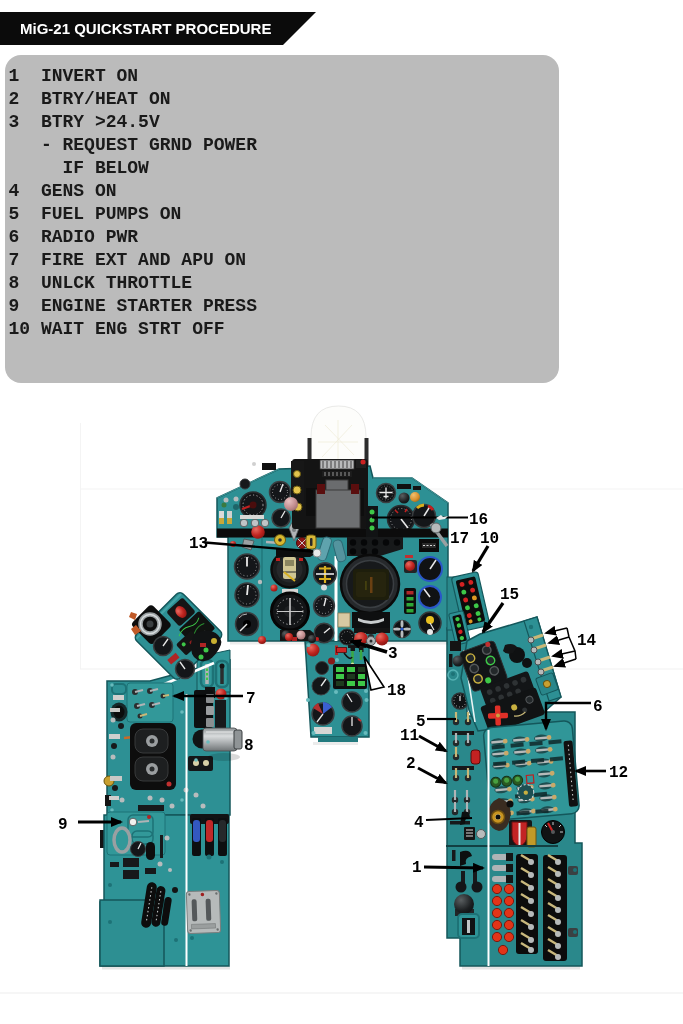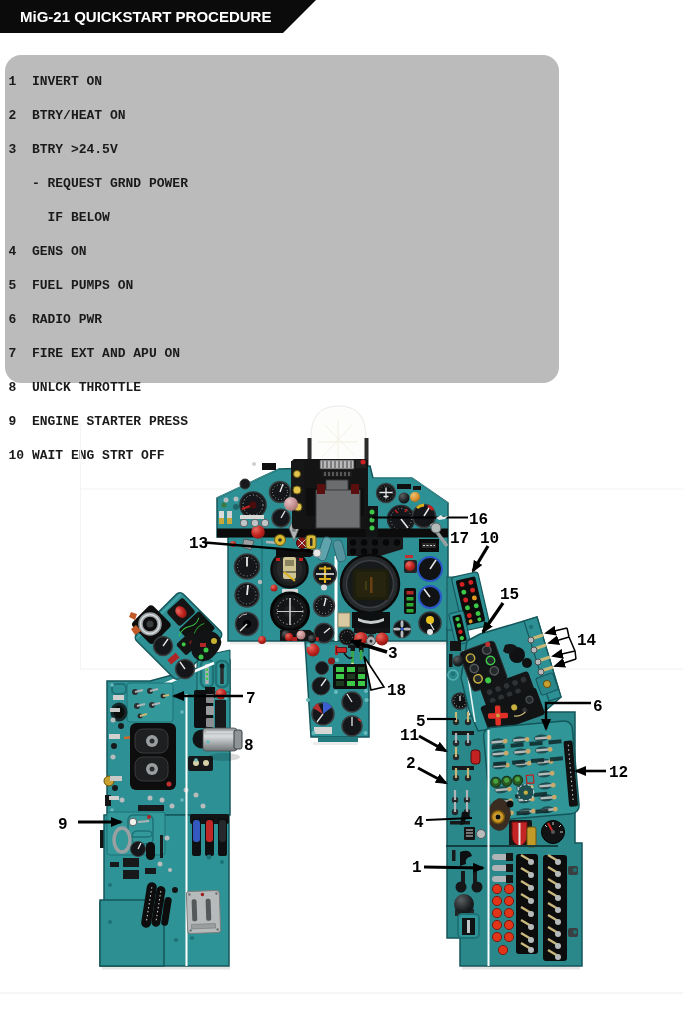--- a/index.html
+++ b/index.html
@@ -1,23 +1,23 @@
 <!DOCTYPE html>
 <html><head>
 <meta charset="utf-8">
 <style>
 html,body{margin:0;padding:0;background:#fff;}
 #page{position:relative;width:683px;height:1024px;background:#ffffff;overflow:hidden;
   font-family:"Liberation Sans",sans-serif;}
-#banner{position:absolute;left:0;top:0;width:316px;height:33px;background:#0b0b0b;
+#banner{position:absolute;left:0;top:12px;width:316px;height:33px;background:#0b0b0b;
   clip-path:polygon(0 0,316px 0,283px 33px,0 33px);}
 #banner span{position:absolute;left:20px;top:10.5px;color:#fff;font-weight:bold;font-size:15px;letter-spacing:0px;line-height:11px;}
 #graybox{position:absolute;left:5px;top:55px;width:554px;height:328px;background:#bbbbbb;border-radius:16px;}
 pre.ck{position:absolute;margin:0;font-family:"Liberation Mono",monospace;font-weight:bold;
-  font-size:13px;line-height:34px;color:#1a1a1a;}
+  font-size:18px;line-height:23px;color:#1a1a1a;}
 #col1{left:8.5px;top:65px;}
 #col2{left:311px;top:65px;}
 svg{position:absolute;left:0;top:0;}
 </style>
 </head>
 <body>
 <div id="page">
 <div id="banner">
       <span>MiG-21 QUICKSTART PROCEDURE</span>
     </div>

